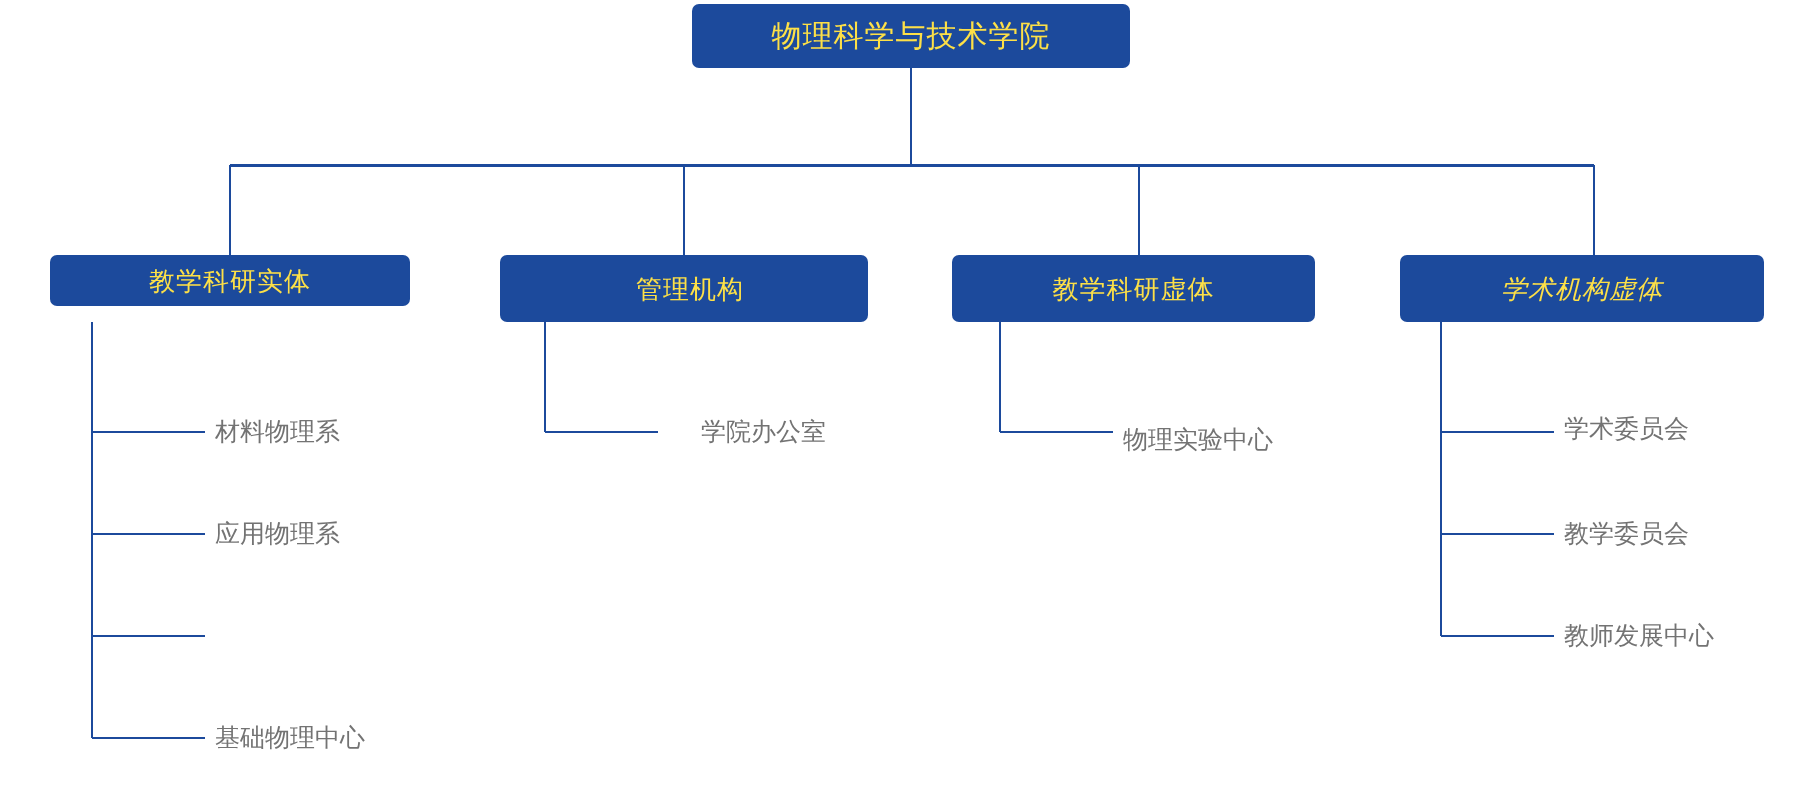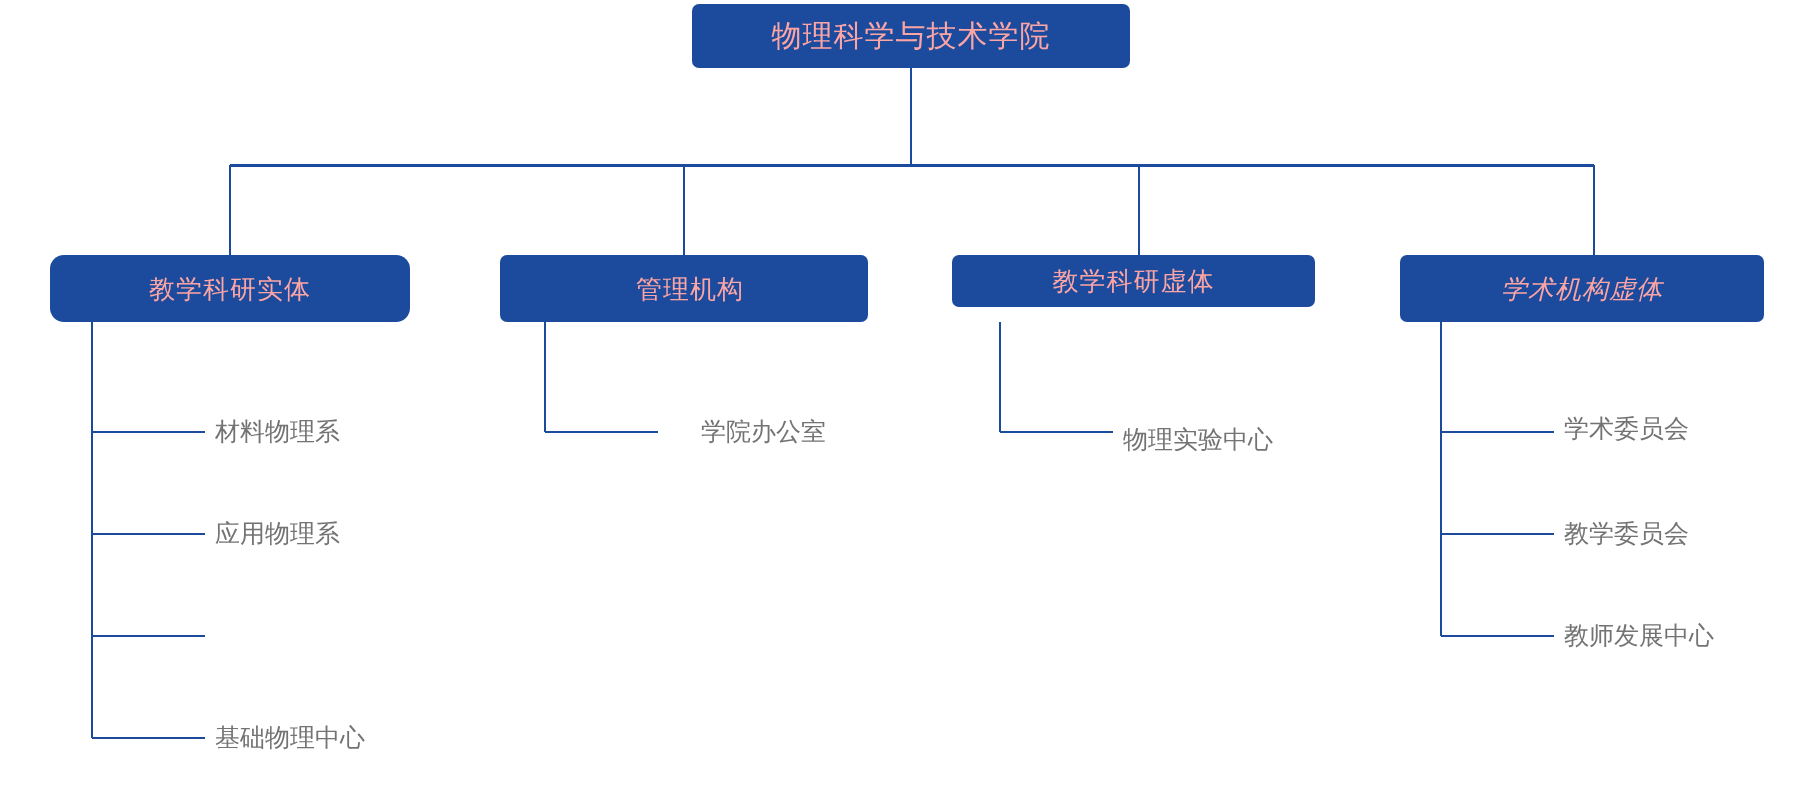--- a/index.html
+++ b/index.html
@@ -22,21 +22,21 @@
     position: absolute;
     left: 0;
     top: 0;
     width: 1804px;
     height: 785px;
     pointer-events: none;
   }
   .node-box {
     position: absolute;
     background: #1c4a9c;
-    color: #fca5a5;
+    color: #fde047;
     border-radius: 7px;
     display: flex;
     align-items: center;
     justify-content: center;
     box-sizing: border-box;
     letter-spacing: 1px;
     white-space: nowrap;
     user-select: none;
   }
   .root-box {
@@ -87,25 +87,25 @@
 
       <line x1="1441" y1="322" x2="1441" y2="636" stroke-width="2"></line>
       <line x1="1441" y1="432" x2="1554" y2="432" stroke-width="2"></line>
       <line x1="1441" y1="534" x2="1554" y2="534" stroke-width="2"></line>
       <line x1="1441" y1="636" x2="1554" y2="636" stroke-width="2"></line>
     </g>
   </svg>
 
   <div class="node-box root-box" style="left:692px; top:4px; width:438px; height:64px;">物理科学与技术学院</div>
 
-  <div class="node-box cat-box" style="left:50px; top:255px; width:360px; height:67px;border-radius:14px;">教学科研实体</div>
+  <div class="node-box cat-box" style="left:50px; top:255px; width:360px; height:51px;">教学科研实体</div>
 
   <div class="node-box cat-box" style="left:500px; top:255px; width:368px; height:67px;padding-left:12px;">管理机构</div>
 
-  <div class="node-box cat-box" style="left:952px; top:255px; width:363px; height:52px;">教学科研虚体</div>
+  <div class="node-box cat-box" style="left:952px; top:255px; width:363px; height:67px;">教学科研虚体</div>
 
   <div class="node-box cat-box" style="left:1400px; top:255px; width:364px; height:67px;font-style:italic;">学术机构虚体</div>
 
   <div class="leaf-label" style="left:215px; top:419px;">材料物理系</div>
   <div class="leaf-label" style="left:215px; top:521px;">应用物理系</div>
   <div class="leaf-label" style="left:215px; top:725px;">基础物理中心</div>
 
   <div class="leaf-label" style="left:668px; top:419px;margin-left:33px;">学院办公室</div>
 
   <div class="leaf-label" style="left:1123px; top:427px;">物理实验中心</div>

